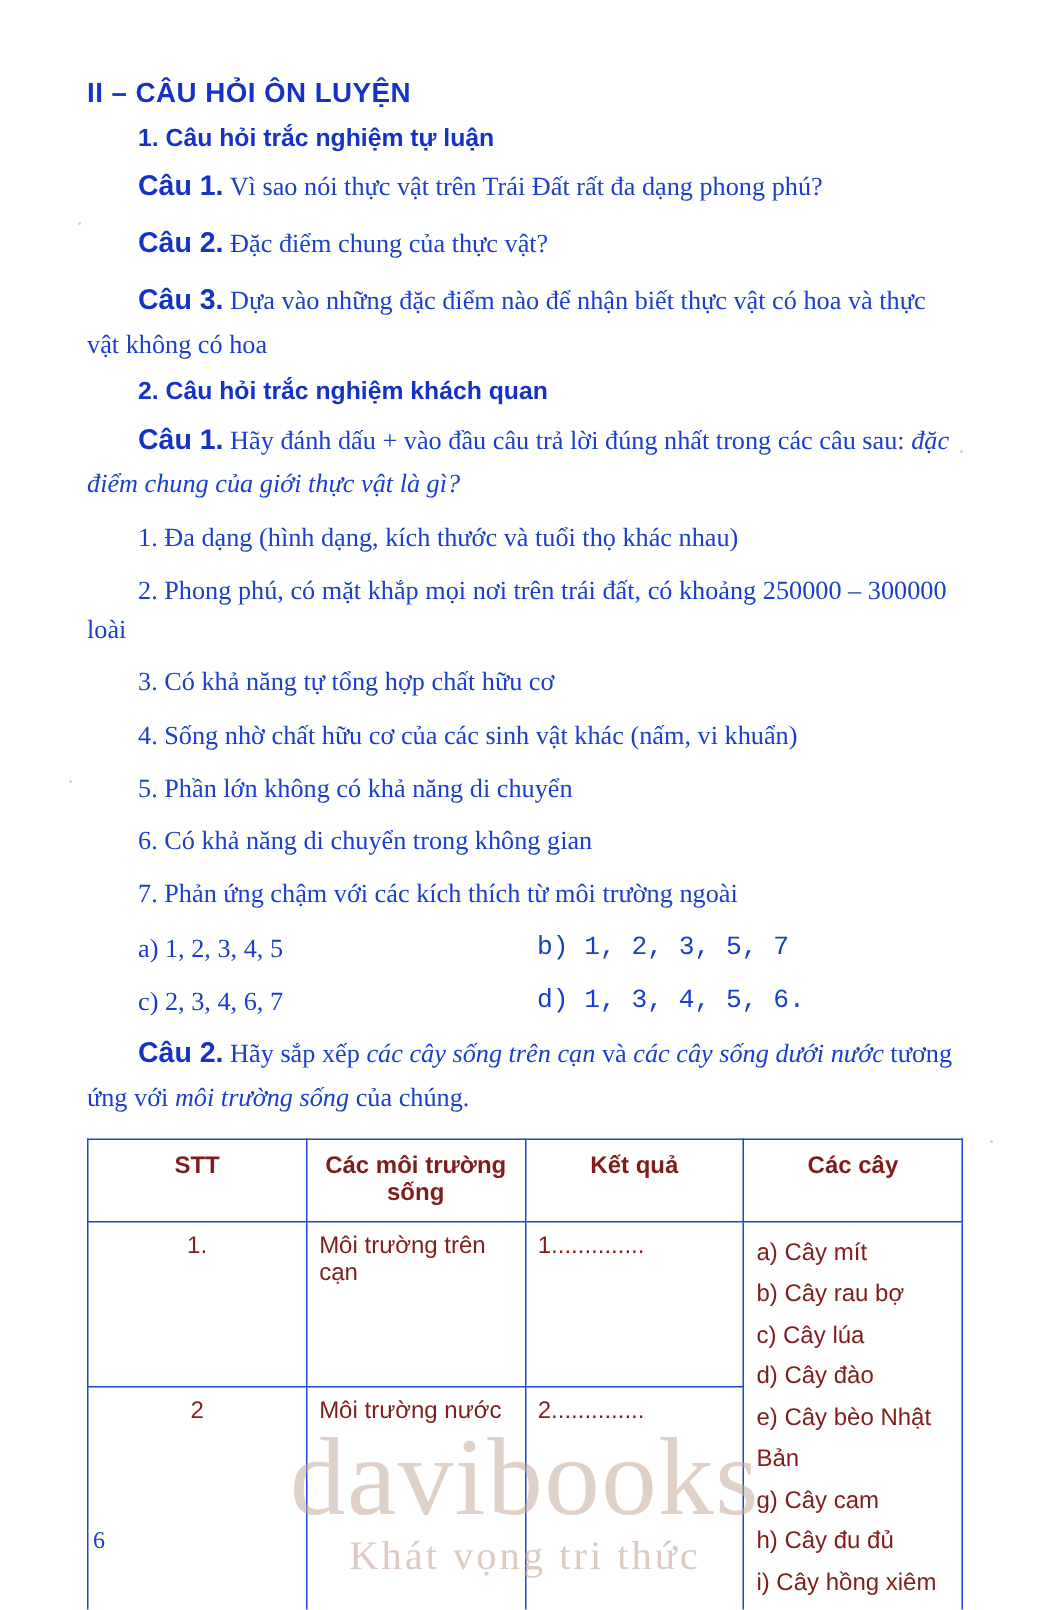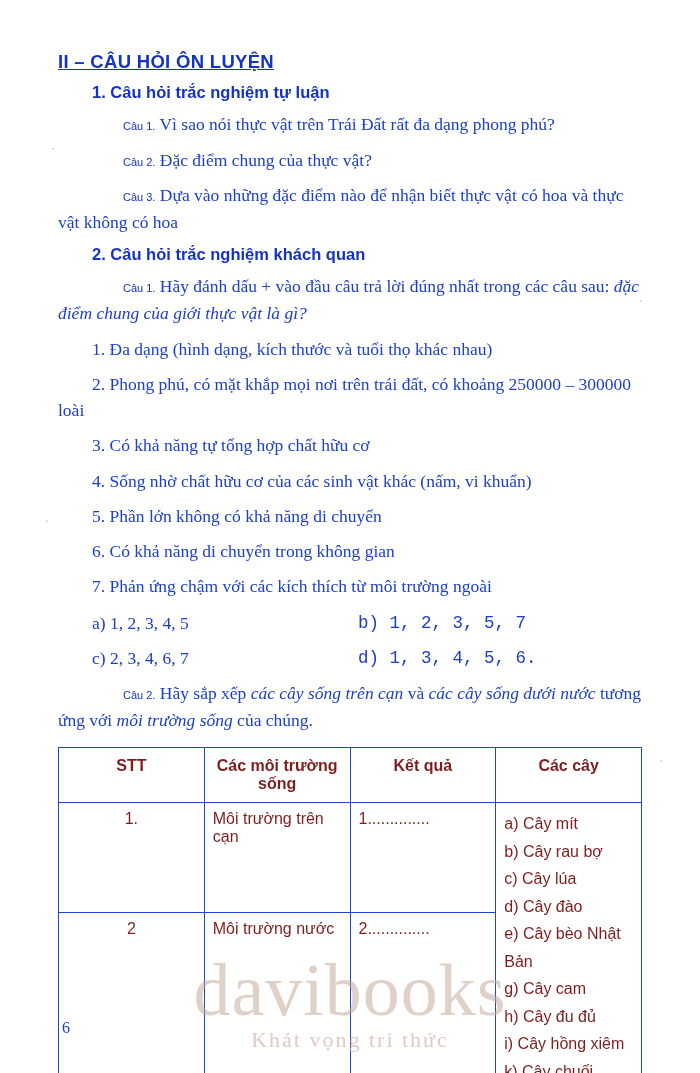--- a/index.html
+++ b/index.html
@@ -22,43 +22,41 @@
     box-sizing: border-box;
   }
 
   .h-section {
     font-family: "Liberation Sans", sans-serif;
     font-weight: bold;
     font-size: 18.5px;
     letter-spacing: 0.3px;
     color: #1433c4;
     margin: 6px 0 4px 0;
-    text-decoration: underline;
   }
   .h-sub {
     font-family: "Liberation Sans", sans-serif;
     font-weight: bold;
     font-size: 16.5px;
     color: #1433c4;
     margin: 10px 0 4px 0;
     text-indent: 34px;
   }
   p.q {
     font-size: 17.5px;
     line-height: 1.52;
     margin: 9px 0 0 0;
     text-indent: 34px;
     color: #1b3fc9;
   }
   .lbl {
     font-family: "Liberation Sans", sans-serif;
-    font-weight: normal;
-    font-size: 11px;
+    font-weight: bold;
+    font-size: 19px;
     color: #1433c4;
-    margin-left: 31px;
   }
   .it {
     font-style: italic;
   }
   p.item {
     font-size: 17.5px;
     line-height: 1.5;
     margin: 9px 0 0 0;
     text-indent: 34px;
     color: #1b3fc9;
@@ -138,21 +136,21 @@
   }
   .wm-main {
     font-family: "Liberation Serif", serif;
     font-size: 74px;
     color: rgba(196, 166, 150, 0.52);
     letter-spacing: 1px;
     line-height: 0.95;
   }
   .wm-sub {
     font-family: "Liberation Serif", serif;
-    font-size: 22px;
+    font-size: 27px;
     color: rgba(196, 166, 150, 0.58);
     letter-spacing: 2px;
     margin-top: 2px;
   }
   .speck {
     position: absolute;
     width: 2px;
     height: 2px;
     background: rgba(120, 120, 140, 0.35);
     border-radius: 50%;

